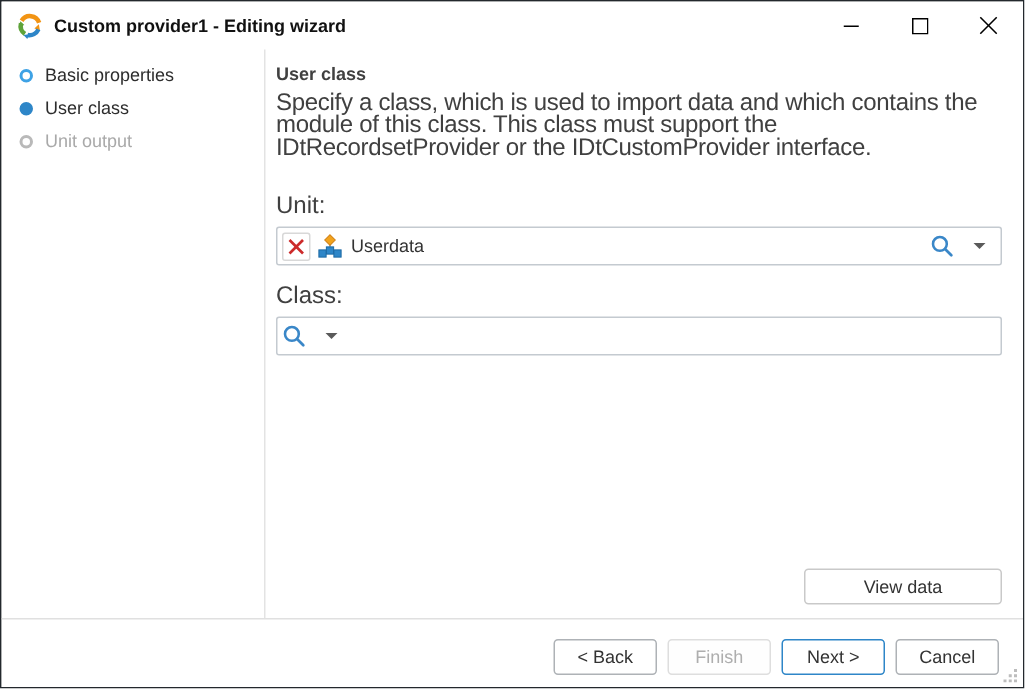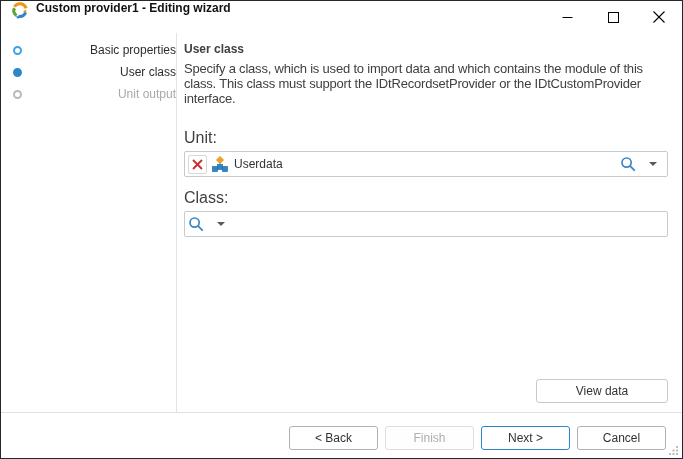--- a/index.html
+++ b/index.html
@@ -4,56 +4,56 @@
 <style>
   * { margin:0; padding:0; box-sizing:border-box; }
   html,body { width:683px; height:459px; font-family:"Liberation Sans",sans-serif; background:#fff; }
   .window {
     position:relative; width:683px; height:459px; background:#fff;
     border:1px solid #23282d; overflow:hidden;
   }
   
   .titlebar {
     position:absolute; top:0; left:0; right:0; height:32px;
-    display:flex; background:#fff;
+    display:flex; align-items:center; background:#fff;
   }
   .app-icon { margin-left:10px; width:18px; height:18px; flex:0 0 auto; }
   .title {
     margin-left:7px; font-size:12px; font-weight:bold; color:#111;
     white-space:nowrap;
   }
   .win-controls { margin-left:auto; display:flex; height:32px; }
   .win-btn {
     width:46px; height:32px; display:flex; align-items:center; justify-content:center;
     background:transparent; border:none; cursor:default;
   }
   
   .sidebar {
     position:absolute; top:32px; left:0; width:176px; bottom:46px;
     border-right:1px solid #e3e3e3; padding-top:6px; background:#fff;
   }
   .step {
     display:flex; align-items:center; gap:8px;
-    padding:4px 0 4px 12px; font-size:12px; color:#2d2d2d; height:22px;justify-content:space-between;
+    padding:4px 0 4px 12px; font-size:12px; color:#2d2d2d; height:22px;
   }
   .step .bullet {
     width:9px; height:9px; border-radius:50%; flex:0 0 auto; background:#fff;
     border:2px solid #3ea2e5;
   }
   .step.active .bullet { background:#2e86c8; border-color:#2e86c8; }
   .step.disabled .bullet { border:2px solid #b9b9b9; }
   .step.disabled { color:#a9a9a9; }
   
   .content {
     position:absolute; left:177px; top:32px; right:0; bottom:46px;
     padding:9px 14px 0 6px; background:#fff;
   }
   .heading { font-size:12px; font-weight:bold; color:#404040; }
   .description {
-    margin-top:5px; font-size:13px; color:#404040; line-height:15px;
+    margin-top:5px; font-size:16px; color:#404040; line-height:15px;
     max-width:492px; letter-spacing:-0.2px;
   }
   .field-label { font-size:16px; color:#404040; margin-top:23px; }
   .field-label.second { margin-top:12px; }
   .combo {
     margin-top:4px; height:26px; border:1px solid #c4cad0; border-radius:2px;
     background:#fff; display:flex; align-items:center; padding:0 8px 0 3px;
   }
   .clear-btn {
     width:19px; height:19px; border:1px solid #d8d8d8; border-radius:2px;
@@ -74,21 +74,21 @@
     font-family:"Liberation Sans",sans-serif; font-size:12px; color:#333;
   }
   
   .footer {
     position:absolute; left:0; right:0; bottom:0; height:46px;
     border-top:1px solid #e0e0e0; background:#fff;
     display:flex; justify-content:flex-end; align-items:flex-start;
     gap:7px; padding:13px 16px 0 0;
   }
   .btn {
-    width:89px; height:24px; background:#fff; border:1px solid #aeb2b6; border-radius:3px;
+    width:69px; height:24px; background:#fff; border:1px solid #aeb2b6; border-radius:3px;
     font-family:"Liberation Sans",sans-serif; font-size:12px; color:#333;
   }
   .btn.primary { border:1px solid #2e86c8; }
   .btn.disabled { border:1px solid #dedede; color:#aeaeae; background:#fefefe; }
   .resize-grip { position:absolute; right:3px; bottom:3px; width:11px; height:11px; }
 </style>
 </head>
 <body>
 
 <div class="window">

